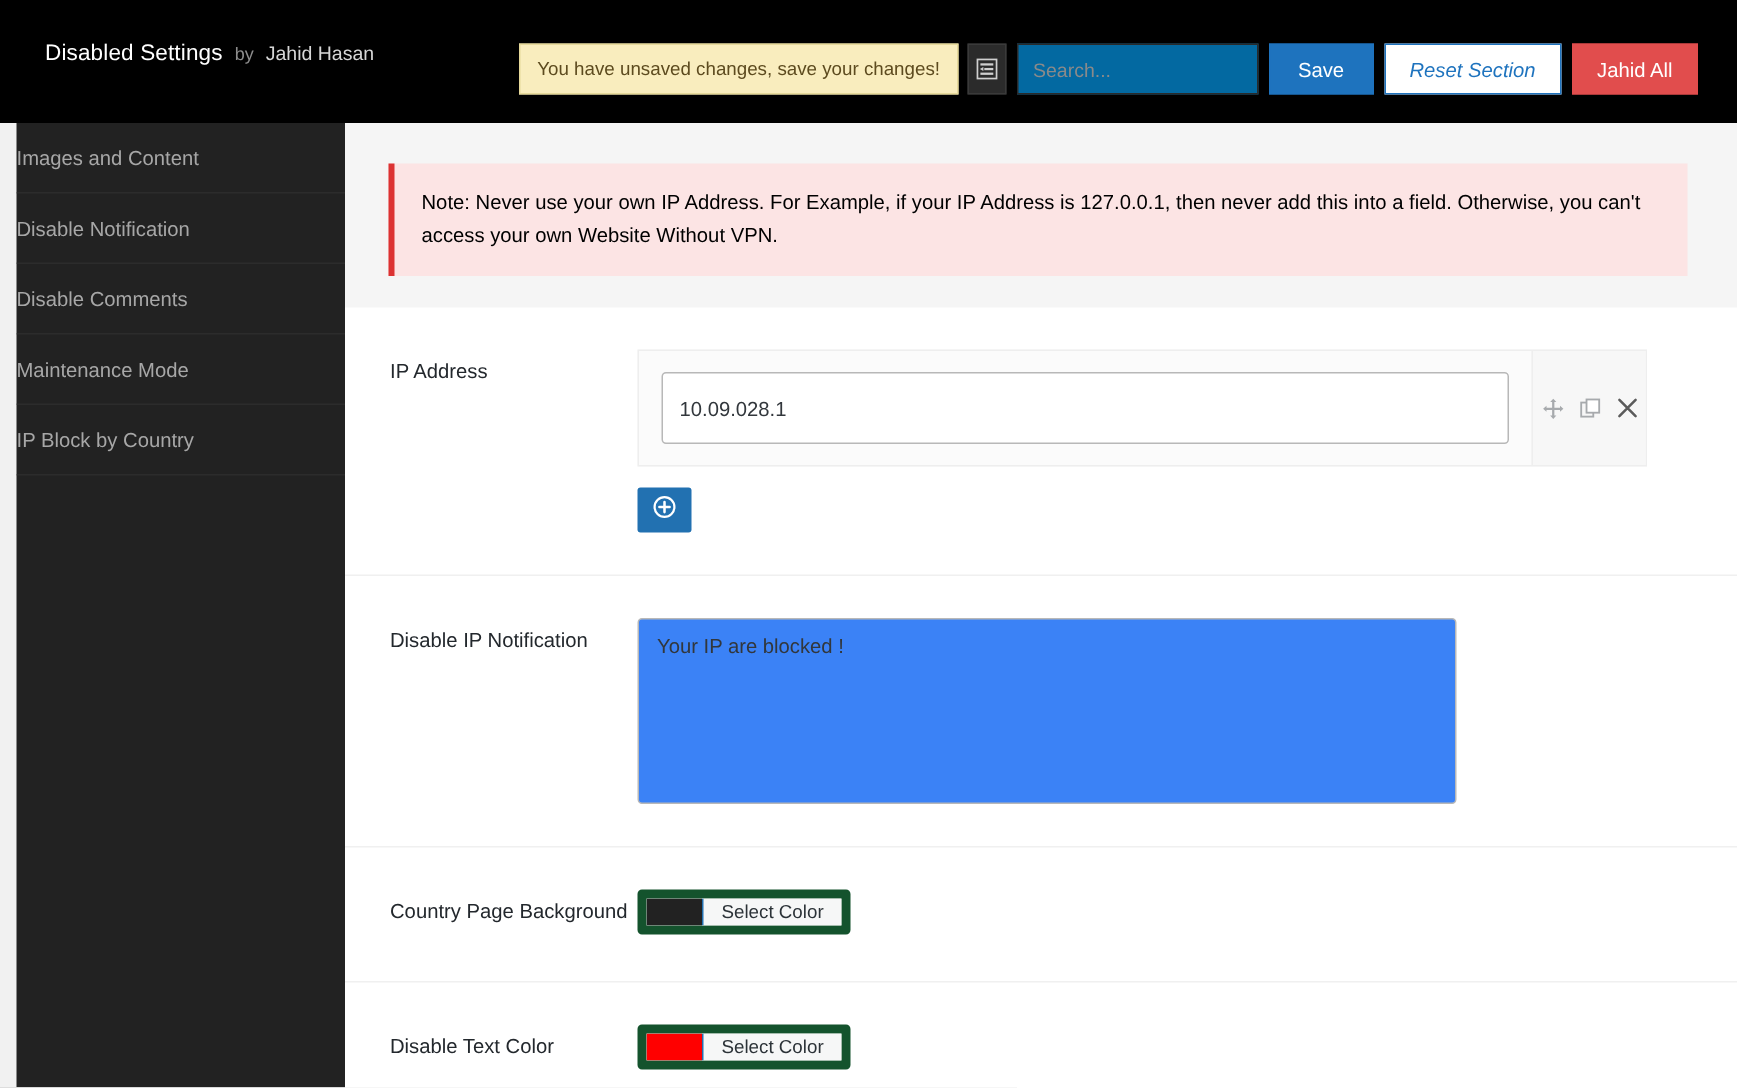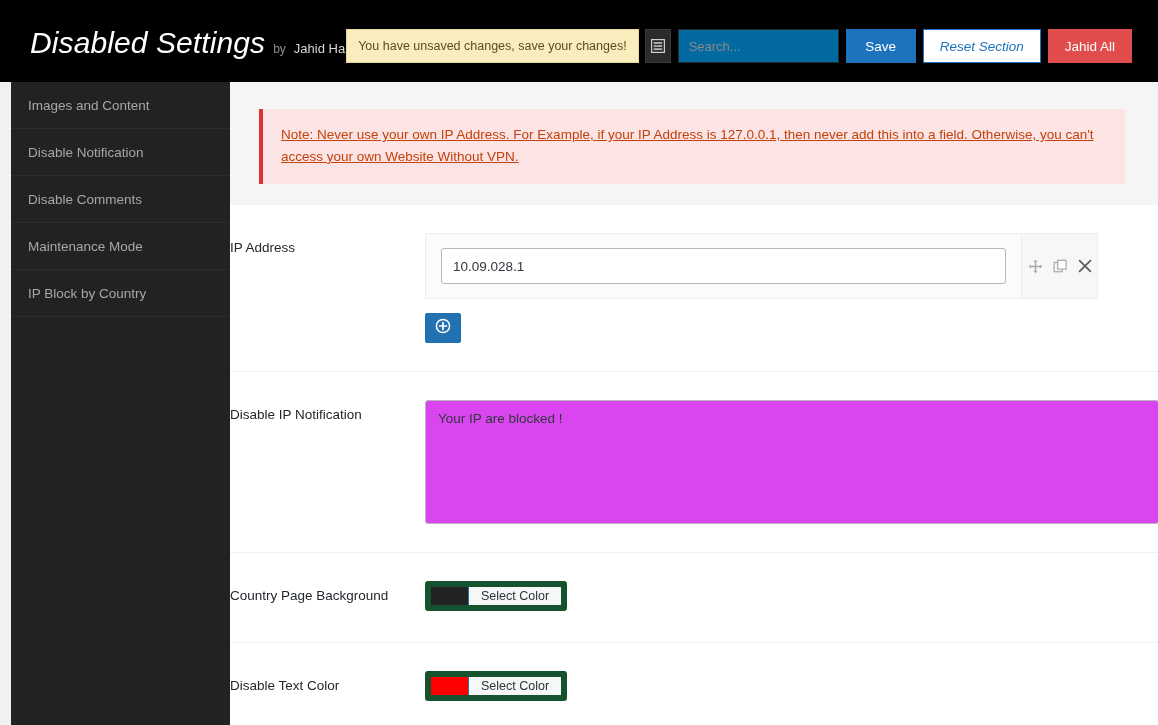--- a/index.html
+++ b/index.html
@@ -23,25 +23,24 @@
     position: absolute; left: 0; top: 0;
     width: 1158px; height: 82px;
     background: #000000;
   }
   .brand {
     position: absolute; left: 30px; top: 28px;
     display: flex; align-items: baseline; gap: 8px;
   }
   .brand-title {
     color: #ffffff;
-    font-size: 30px;
+    font-size: 15px;
     font-weight: 400;
     letter-spacing: .1px;
     line-height: 1;
-    font-style: italic;
   }
   .brand-by {
     color: #8c8c8c;
     font-size: 12px;
     line-height: 1;
   }
   .brand-author {
     color: #d6d6d6;
     font-size: 13px;
     line-height: 1;
@@ -119,21 +118,20 @@
     position: absolute; left: 0; top: 82px;
     width: 230px; height: 643px;
     background: #222222;
     border-left: 11px solid #f1f1f1;
     overflow: hidden;
   }
   .nav-item {
     position: relative;
     height: 47px;
     display: flex; align-items: center;
-    padding-left: 17px;
     color: #a7a7a7;
     font-size: 13.5px;
     border-bottom: 1px solid #2c2c2c;
     cursor: pointer;
   }
   .nav-item.active {
     background: #121212;
     color: #ffffff;
     font-weight: bold;
     border-bottom-color: #121212;
@@ -156,41 +154,41 @@
     overflow: hidden;
   }
   .notice {
     position: absolute; left: 29px; top: 27px;
     width: 866px;
     background: #fce4e4;
     border-left: 4px solid #dc3232;
     padding: 15px 18px 16px 18px;
   }
   .notice-text {
-    color: #c2410c;
+    color: #000000;
     font-size: 13.5px;
     line-height: 1.62;
-    text-decoration: underline;
   }
   .panel {
     position: absolute; left: 0; top: 123px;
     width: 928px;
     background: #ffffff;
   }
   .field-row {
     display: flex;
     align-items: flex-start;
     padding: 28px 0 28px 0;
     border-bottom: 1px solid #f0f0f0;
     min-height: 90px;
   }
   .field-row:last-child { border-bottom: none; }
   .field-label {
     width: 195px;
     flex: 0 0 195px;
+    padding-left: 30px;
     padding-top: 6px;
     color: #23282d;
     font-size: 13.5px;
     line-height: 1.4;
   }
   .field-control { flex: 1 1 auto; padding-right: 30px; }
 
   
   .repeater-row {
     display: flex;
@@ -198,21 +196,21 @@
     background: #fbfbfb;
     border: 1px solid #eeeeee;
     align-items: center;
   }
   .repeater-field {
     flex: 1 1 auto;
     padding: 14px 15px;
   }
   .text-input {
     width: 100%;
-    height: 36px;
+    height: 48px;
     border: 1px solid #b8b8b8;
     border-radius: 3px;
     background: #ffffff;
     padding: 0 11px;
     font-size: 13.5px;
     color: #32373c;
     font-family: "Liberation Sans", sans-serif;
     outline: none;
   }
   .repeater-tools {
@@ -229,25 +227,25 @@
     margin-top: 14px;
     width: 36px; height: 30px;
     background: #2271b1;
     display: flex; align-items: center; justify-content: center;
     cursor: pointer;
     border-radius: 2px;
   }
 
   
   .textarea {
-    width: 734px;
+    width: 546px;
     height: 124px;
     border: 1px solid #b8b8b8;
     border-radius: 3px;
-    background: #d946ef;
+    background: #3b82f6;
     padding: 10px 12px;
     font-size: 13.5px;
     color: #32373c;
     font-family: "Liberation Sans", sans-serif;
     resize: none;
     outline: none;
     display: block;
   }
 
   

